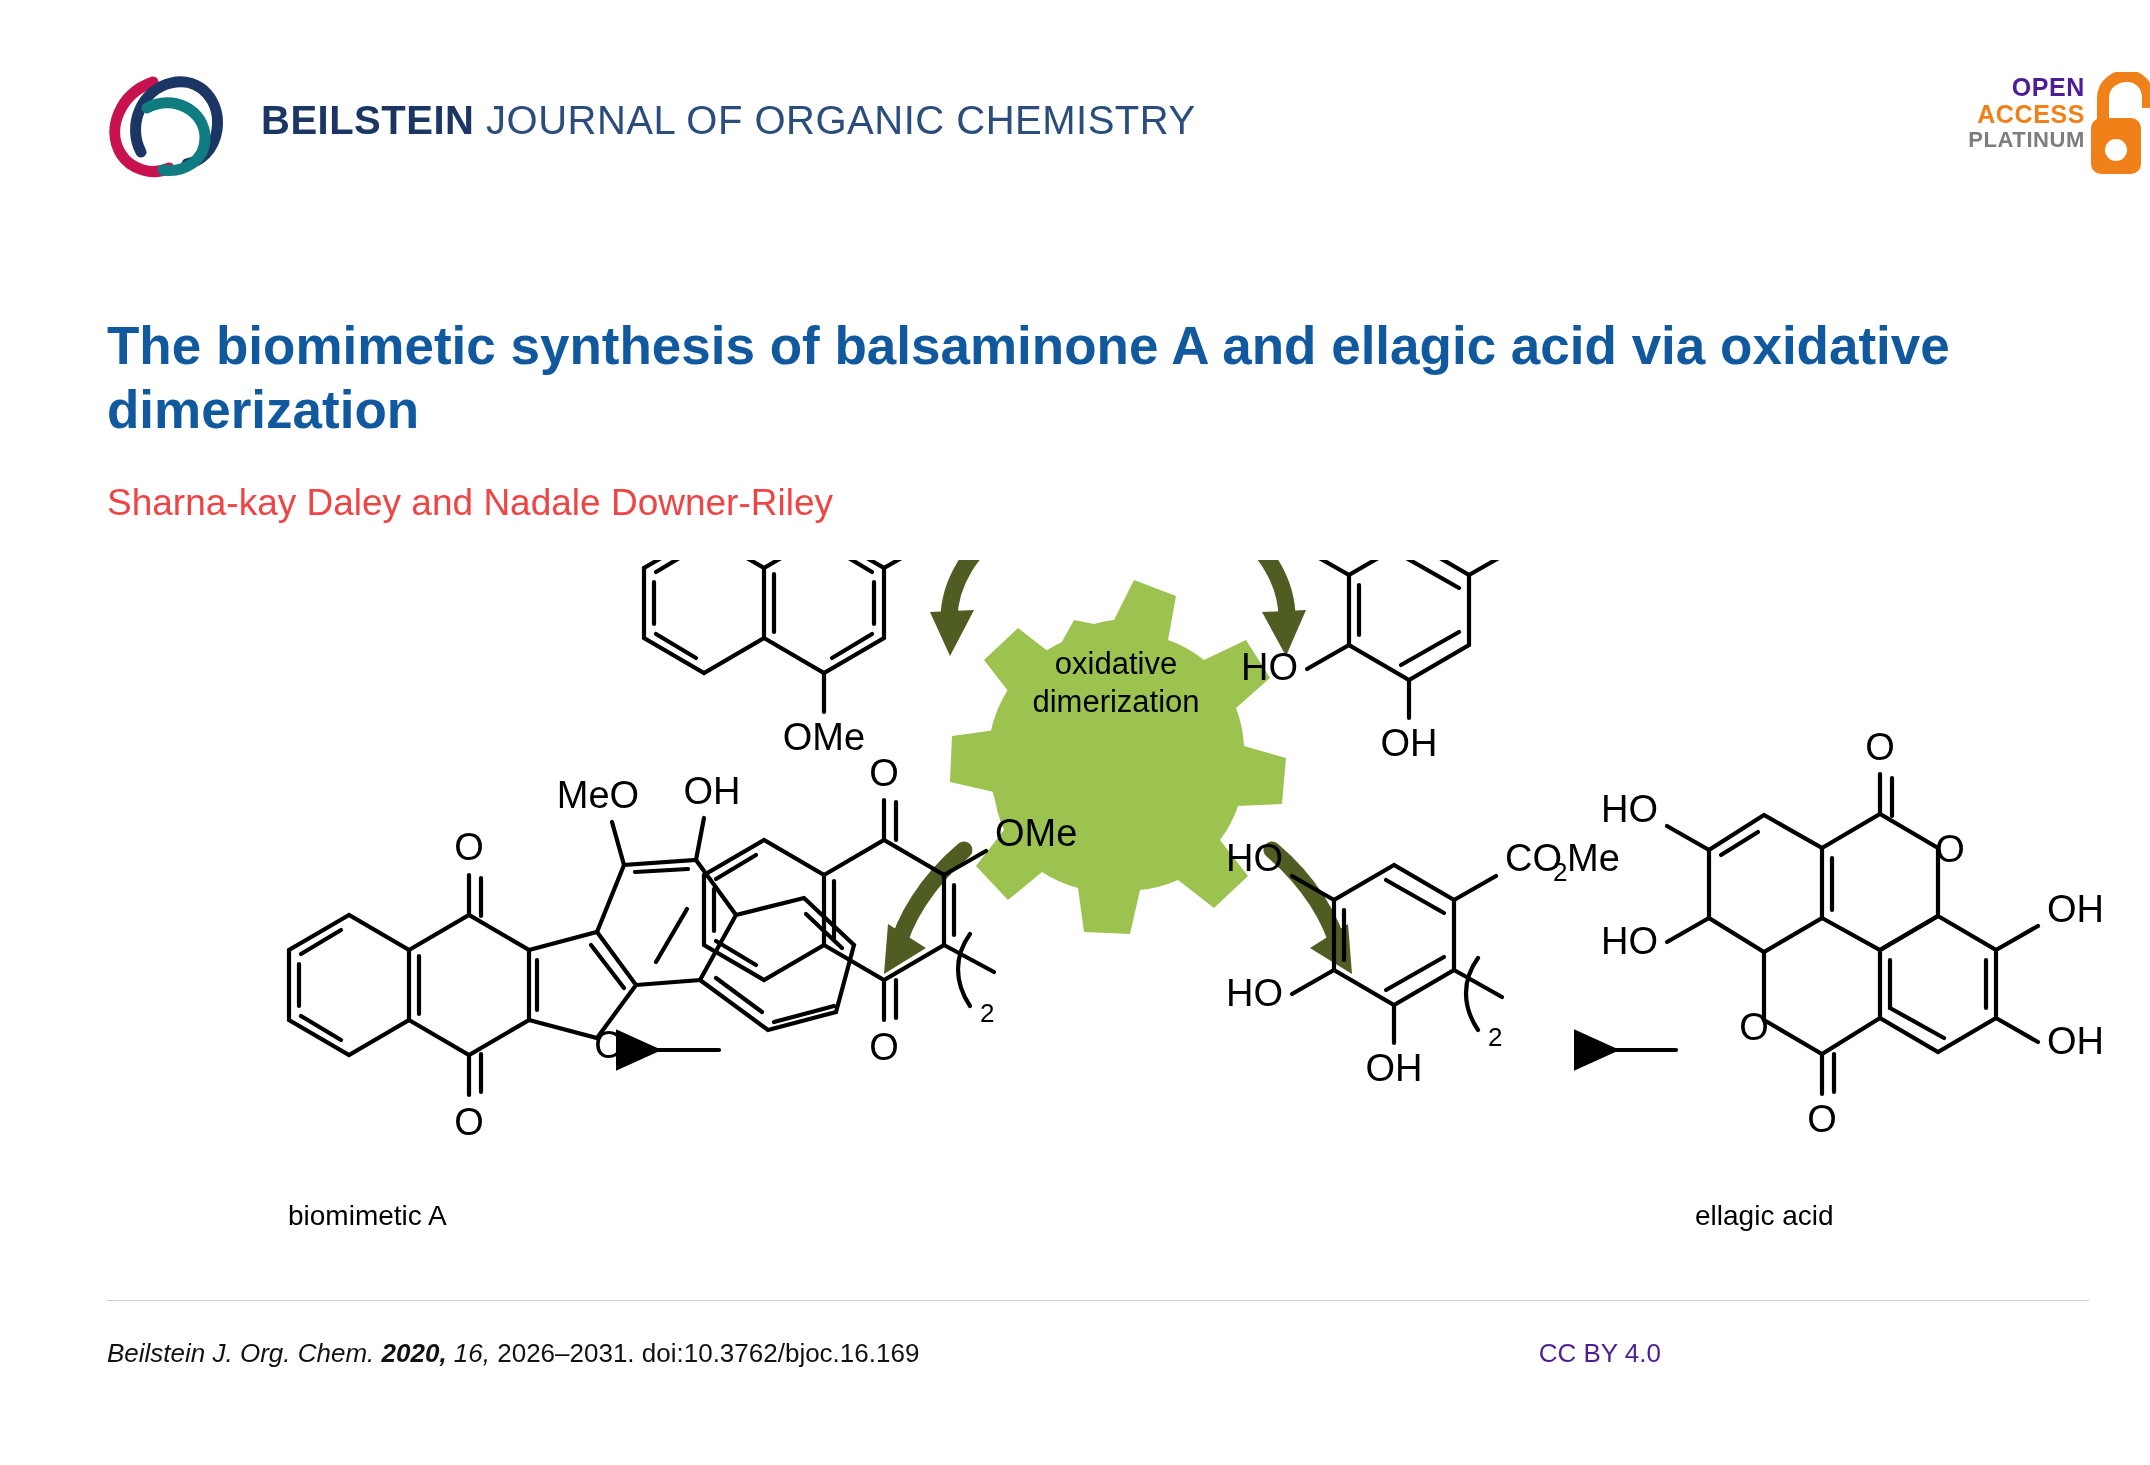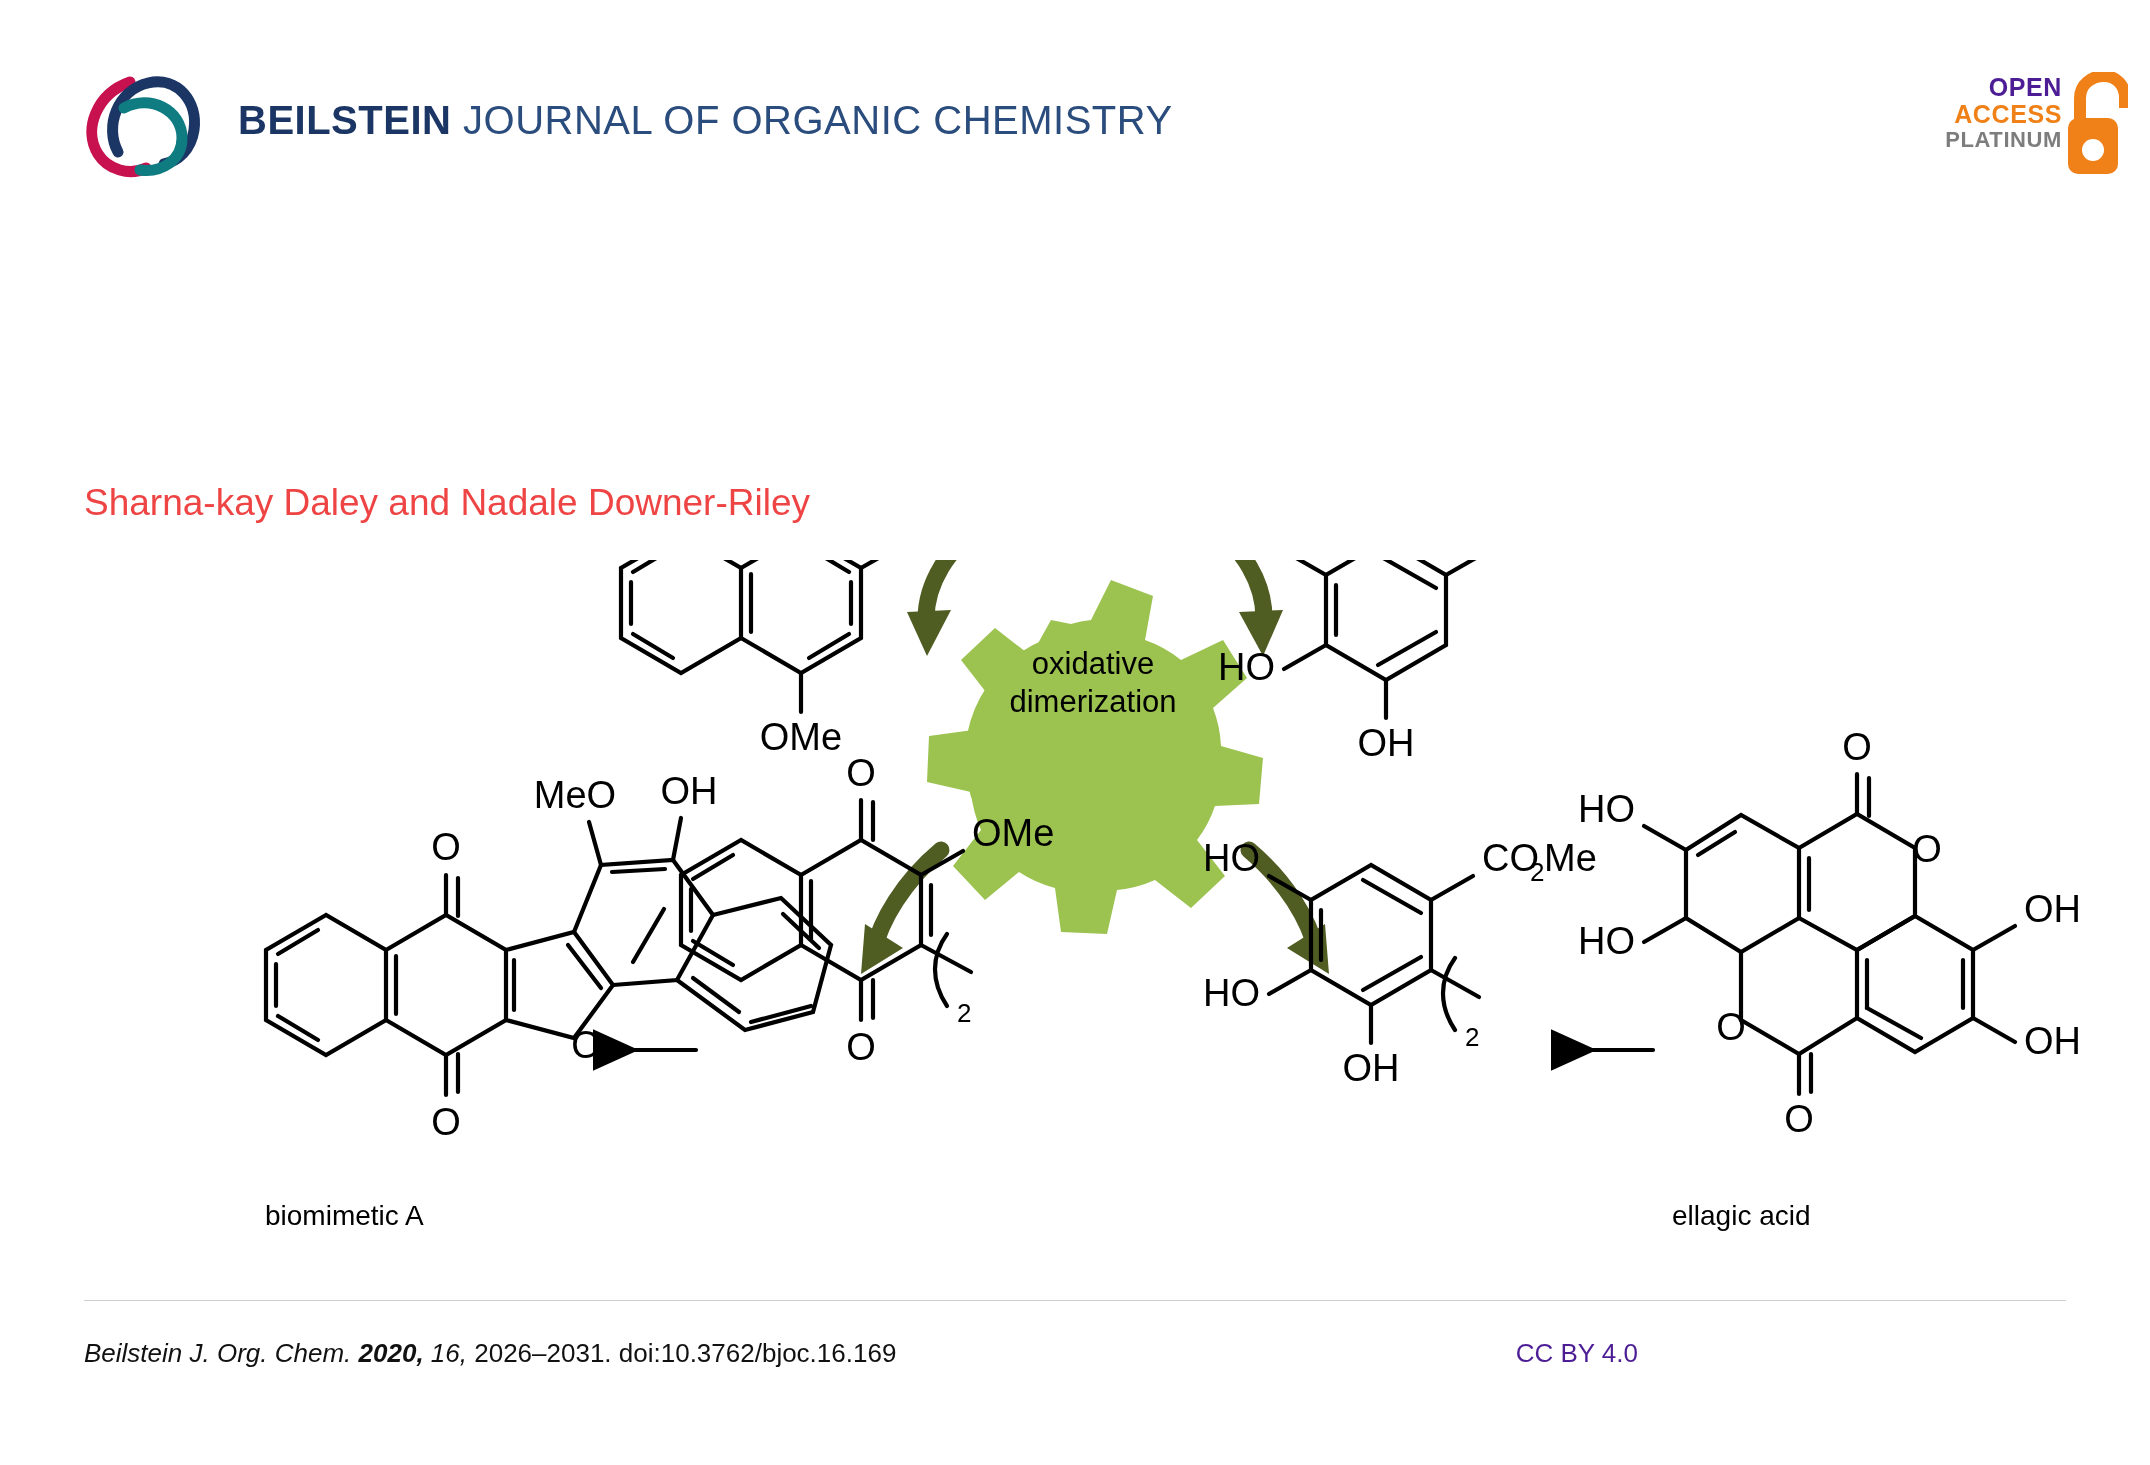--- a/index.html
+++ b/index.html
@@ -3,21 +3,21 @@
 <meta charset="utf-8">
 <style>
   html,body{margin:0;padding:0;}
   body{
     width:2150px;height:1465px;
     background:#ffffff;
     font-family:"Liberation Sans",sans-serif;
     overflow:hidden;
     position:relative;
   }
-  .page{position:relative;width:1722px;height:1465px;}
+  .page{position:relative;width:1722px;height:1465px;margin-left:23px;}
 
   
   .header{position:absolute;left:0;top:0;width:2150px;height:185px;}
   .logo-mark{position:absolute;left:78px;top:68px;width:130px;height:110px;}
   .journal-title{
     position:absolute;left:238px;top:98px;
     font-size:40px;letter-spacing:.5px;color:#1b3665;white-space:nowrap;
   }
   .journal-title .b{font-weight:bold;}
   .journal-title .r{font-weight:normal;color:#2a4d7d;}
@@ -85,20 +85,21 @@
 
     <div class="oa-lock">
       <svg width="62" height="104" viewBox="0 0 62 104">
         <path d="M14 48 L14 26 C14 12, 26 4, 38 4 C50 4, 59 13, 59 26 L59 36" fill="none" stroke="#F08018" stroke-width="12" stroke-linecap="butt"></path>
         <rect x="2" y="46" width="50" height="56" rx="10" fill="#F08018"></rect>
         <circle cx="27" cy="78" r="11" fill="#ffffff"></circle>
       </svg>
     </div>
   </div>
 
+  <h1 class="title">The biomimetic synthesis of balsaminone A and ellagic acid via oxidative dimerization</h1>
   <div class="authors">Sharna-kay Daley and Nadale Downer-Riley</div>
 
   <div class="graphic">
     <svg width="2150" height="700" viewBox="0 0 2150 700">
       <defs>
         <marker id="thinArrowL" markerWidth="12" markerHeight="12" refX="10" refY="6" orient="auto">
           <path d="M12,1 L1,6 L12,11 z" fill="#000"></path>
         </marker>
         <style>
           .bond{stroke:#000;stroke-width:4.2;fill:none;stroke-linecap:round;}

